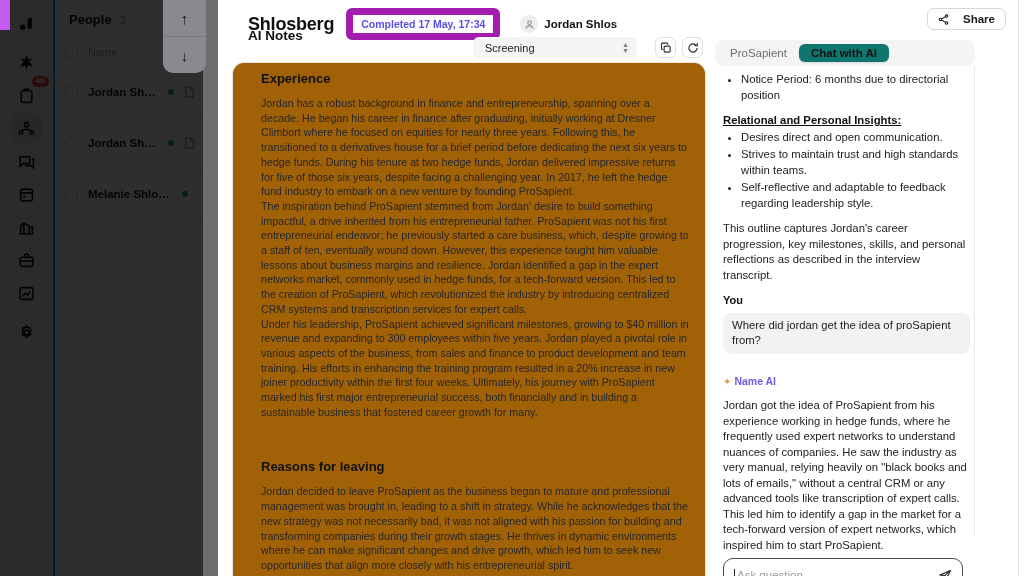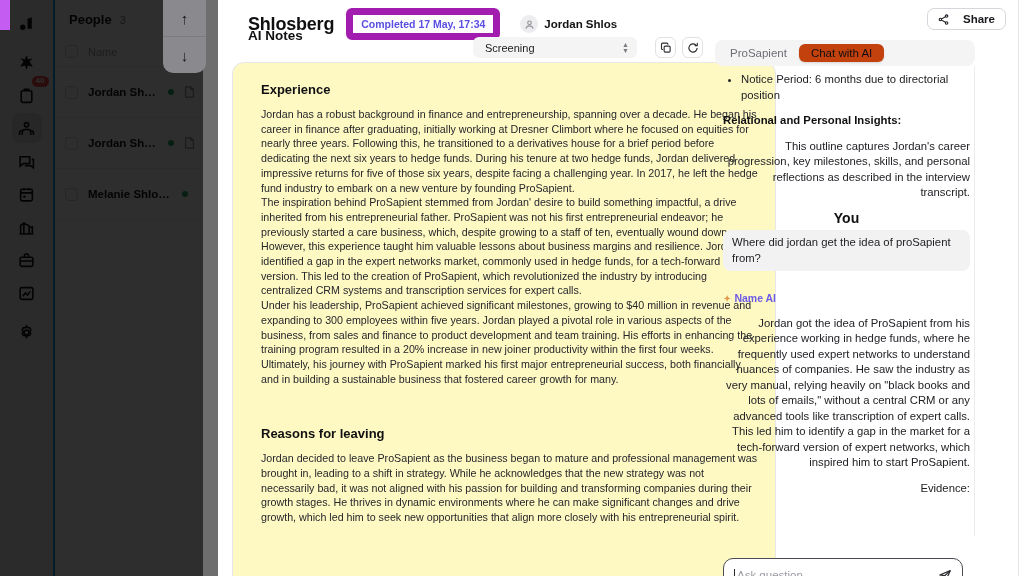--- a/index.html
+++ b/index.html
@@ -55,38 +55,38 @@
 
   .notes-label { position:absolute; left:30px; top:28px; font-size:13.5px; font-weight:bold; color:#101013; }
   .dropdown { position:absolute; left:255px; top:37px; width:164px; height:21px; background:#f4f4f5; border-radius:6px; display:flex; align-items:center; padding:0 8px 0 12px; }
   .dropdown-value { font-size:11px; color:#1b1b1f; flex:1; }
   .dropdown-caret { color:#7a7a80; font-size:7px; line-height:0.75; display:flex; flex-direction:column; align-items:center; }
   .icon-btn { position:absolute; top:37px; width:21px; height:21px; border:1px solid #e1e1e5; border-radius:6px; background:#fff; display:flex; align-items:center; justify-content:center; color:#2b2b30; }
   .icon-btn svg { width:12px; height:12px; }
   .copy-btn { left:437px; }
   .refresh-btn { left:464px; }
 
-  .notes-card { position:absolute; left:14px; top:62px; width:544px; height:514px; background:#fef9c3; border:1px solid #e7e7ea; border-bottom:none; border-radius:12px 12px 0 0; padding:19px 16px 0 28px; overflow:hidden; }
+  .notes-card { position:absolute; left:14px; top:62px; width:474px; height:514px; background:#a16207; border:1px solid #e7e7ea; border-bottom:none; border-radius:12px 12px 0 0; padding:8px 16px 0 28px; overflow:hidden; }
   .notes-card h3 { font-size:13px; font-weight:bold; color:#101013; margin-bottom:10px; }
   .notes-card p { font-size:10.7px; line-height:14.7px; color:#26262b; }
   .section { margin-bottom:36px; }
   .section + .section { margin-top:40px; }
 
   
   .right-panel { position:absolute; left:497px; top:40px; width:260px; }
   .tabstrip { display:flex; align-items:center; background:#f4f4f5; border-radius:8px; padding:3px; height:26px; }
   .tab { font-size:11.5px; color:#6d6d75; padding:3px 12px; border-radius:6px; }
-  .tab.active { background:#c2410c; color:#101013; font-weight:normal; box-shadow:0 1px 2px rgba(0,0,0,0.12); }
+  .tab.active { background:#0f766e; color:#101013; font-weight:bold; box-shadow:0 1px 2px rgba(0,0,0,0.12); }
   .chat { position:absolute; left:8px; top:32px; width:245px; font-size:11.3px; line-height:15.5px; color:#222227; }
   .chat-border { position:absolute; left:259px; top:26px; width:1px; height:510px; background:#ececef; }
   .chat ul { margin:0 0 10px 0; padding-left:18px; }
   .chat ul li { margin-bottom:2px; }
-  .chat .bold-line { font-weight:bold; color:#101013; margin-bottom:10px; }
-  .chat p { margin-bottom:10px;text-align:right; }
-  .you-label { text-align:center; font-size:14px; font-weight:bold; color:#101013; margin-bottom:4px; }
+  .chat .bold-line { font-weight:bold; color:#101013; margin-bottom:1px;text-decoration:underline; }
+  .chat p { margin-bottom:10px; }
+  .you-label { text-align:left; font-size:11px; font-weight:bold; color:#101013; margin-bottom:4px; }
   .user-bubble { background:#f2f2f3; border-radius:8px; padding:5px 9px; margin-bottom:20px; }
   .ai-label { display:flex; align-items:center; gap:3px; color:#6d5be8; font-size:10.5px; font-weight:bold; margin-bottom:9px; }
   .sparkle { color:#e09a4a; font-size:10px; }
 
   .ask-box { position:absolute; left:505px; top:558px; width:240px; height:34px; border:1.5px solid #4b4b53; border-radius:10px; background:#fff; display:flex; align-items:center; padding:0 10px; }
   .caret-bar { width:1px; height:13px; background:#26262b; margin-right:2px; }
   .ask-input { border:none; outline:none; flex:1; font-size:11.5px; color:#9a9aa1; font-family:inherit; background:transparent; }
   .ask-input::placeholder { color:#9a9aa1; }
   .send-btn { color:#2b2b30; display:flex; }
   .send-btn svg { width:14px; height:14px; }
@@ -165,20 +165,25 @@
         <span class="tab active">Chat with AI</span>
       </div>
     </div>
     <div class="chat-border" style="position: absolute; left: 756px; top: 66px; height: 470px;"></div>
 
     <div class="chat" style="position:absolute; left:505px; top:72px; width:247px;">
       <ul>
         <li>Notice Period: 6 months due to directorial position</li>
       </ul>
       <div class="bold-line">Relational and Personal Insights:</div>
+      <ul>
+        <li>Desires direct and open communication.</li>
+        <li>Strives to maintain trust and high standards within teams.</li>
+        <li>Self-reflective and adaptable to feedback regarding leadership style.</li>
+      </ul>
       <p>This outline captures Jordan's career progression, key milestones, skills, and personal reflections as described in the interview transcript.</p>
 
       <div class="you-label">You</div>
       <div class="user-bubble">Where did jordan get the idea of proSapient from?</div>
 
       <div class="ai-label">
         <span class="sparkle">✦</span>
         <span>Name AI</span>
       </div>
       <p>Jordan got the idea of ProSapient from his experience working in hedge funds, where he frequently used expert networks to understand nuances of companies. He saw the industry as very manual, relying heavily on "black books and lots of emails," without a central CRM or any advanced tools like transcription of expert calls. This led him to identify a gap in the market for a tech-forward version of expert networks, which inspired him to start ProSapient.</p>

